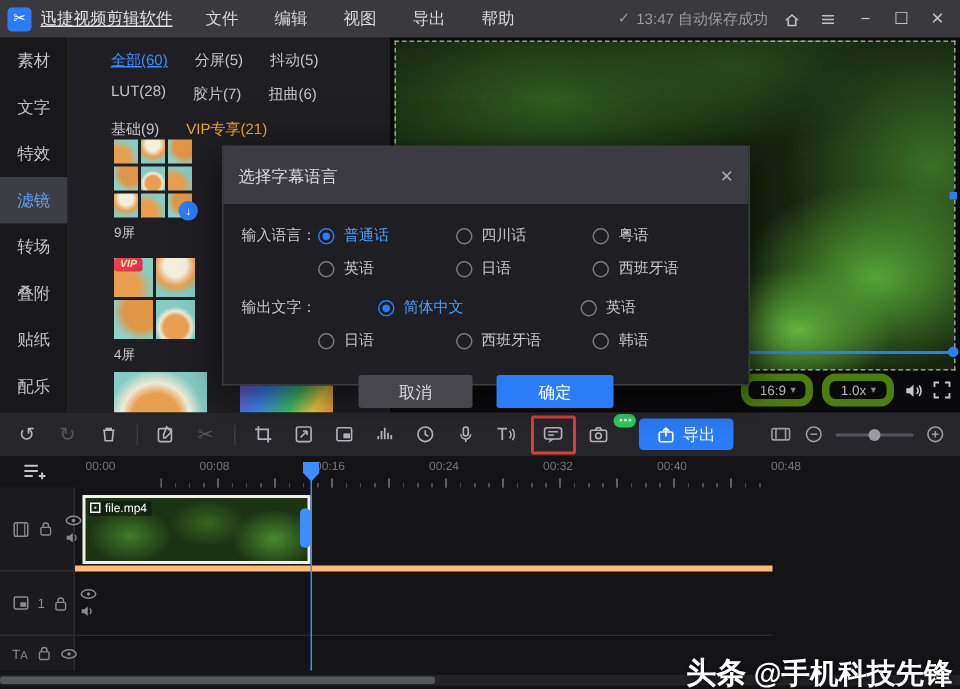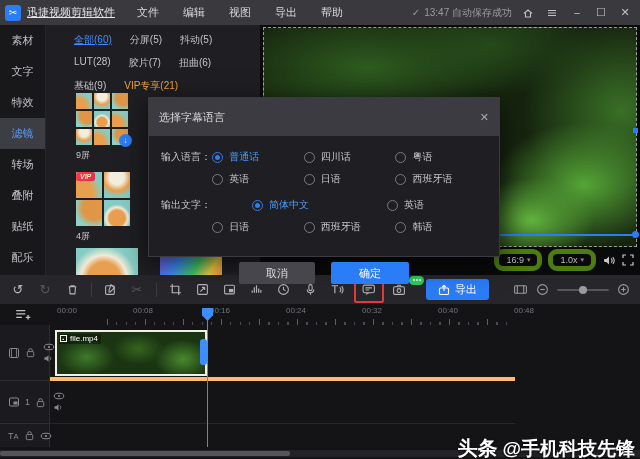--- a/index.html
+++ b/index.html
@@ -79,21 +79,21 @@
   .dlg-close { margin-left:auto; color:#a8a8ae; font-size:11px; }
   .dlg-body { padding:10px 12px 0 12px; }
   .opt-row { display:flex; align-items:center; height:22px; font-size:10px; color:#c8c8cc; }
   .opt-label { width:56px; color:#c8c8cc; }
   .opt-cell { width:100px; display:flex; align-items:center; gap:6px; }
   .radio { width:11px; height:11px; border:1px solid #7a7a80; border-radius:50%; position:relative; flex:none; }
   .radio.sel { border-color:#2b7cf7; }
   .radio.sel::after { content:""; position:absolute; left:2px; top:2px; width:5px; height:5px;
     border-radius:50%; background:#2b7cf7; }
   .opt-cell.sel span { color:#4a9eff; }
-  .dlg-buttons { display:flex; justify-content:center; gap:16px; margin-top:24px; }
+  .dlg-buttons { display:flex; justify-content:center; gap:16px; margin-top:12px; }
   .btn { height:22px; font-size:11px; display:flex; align-items:center; justify-content:center; border-radius:2px; }
   .btn-cancel { width:76px; background:#46464c; color:#dcdce0; }
   .btn-ok { width:78px; background:#2b7cf7; color:#fff; }
 
   
   .toolbar { position:absolute; left:0; top:275px; width:640px; height:29px; background:#27272b;
     display:flex; align-items:center; padding-left:8px; z-index:10; }
   .ticon { width:20px; height:20px; display:flex; align-items:center; justify-content:center;
     color:#b4b4ba; font-size:13px; margin-right:7px; flex:none; }
   .ticon.dim { color:#55555c; }

